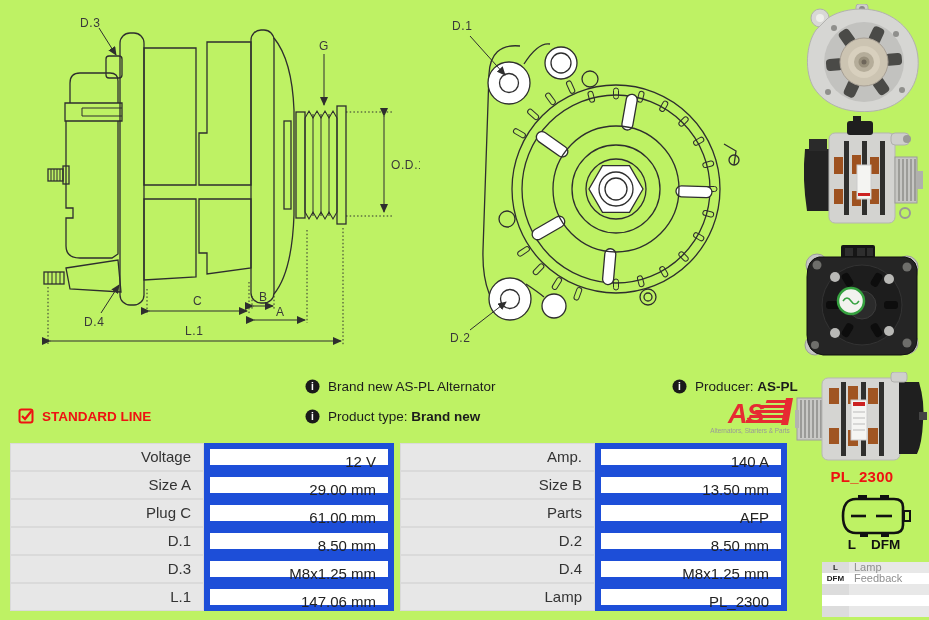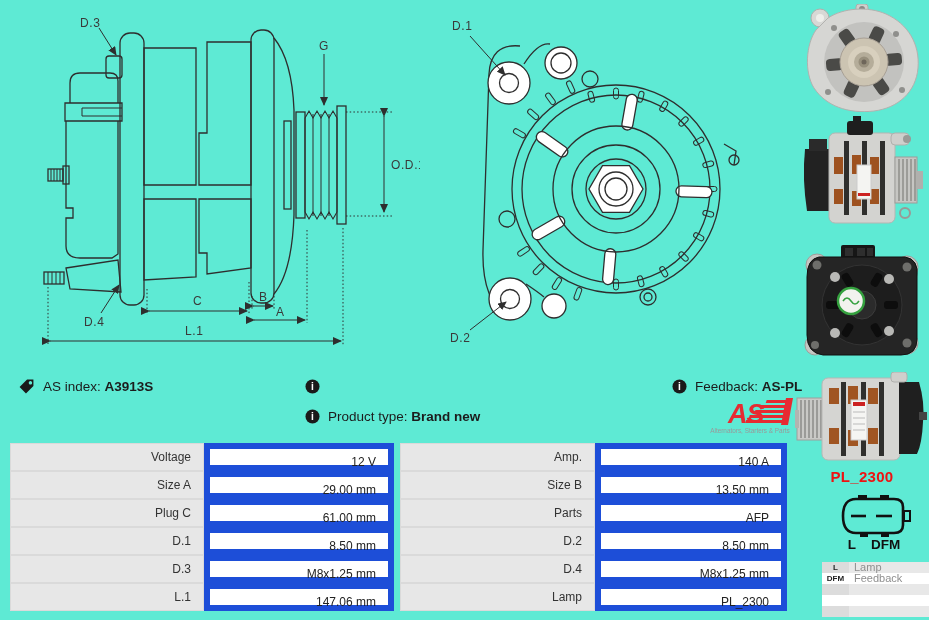--- a/index.html
+++ b/index.html
@@ -1,28 +1,28 @@
 <!DOCTYPE html>
 <html><head>
 <meta charset="utf-8">
 <style>
   html,body{margin:0;padding:0;background:#fff;}
-  #screen{position:relative;width:929px;height:620px;background:#5eead4;overflow:hidden;
+  #screen{position:relative;width:929px;height:620px;background:#bef264;overflow:hidden;
           font-family:"Liberation Sans",sans-serif;color:#333;}
   .abs{position:absolute;}
   svg text{font-family:"Liberation Sans","DejaVu Sans",sans-serif;}
   .dimlbl{font-size:12px;fill:#3a3a3a;letter-spacing:.6px;}
   
   .info-item{position:absolute;display:flex;align-items:center;gap:8px;font-size:13.5px;color:#1c1c1c;height:18px;white-space:nowrap;}
   .info-item .txt b{font-weight:700;}
   .red{color:var(--red);font-weight:700;}
   
   #spec-table{position:absolute;left:10px;top:443px;display:grid;
               grid-template-columns:194px 190px 6px 195px 192px;grid-auto-rows:28px;}
-  .cell{box-sizing:border-box;height:28px;line-height:26px;font-size:12px;
+  .cell{box-sizing:border-box;height:28px;line-height:26px;font-size:15px;
         text-align:right;padding-right:12px;}
   .cell.lbl{background:#e7e7e7;border:1px solid #dadada;color:#333;}
   .cell.val{background:#fff;border:6px solid #1d4ed8;color:#222;}
   .cell.spacer{background:transparent;border:none;}
   
   #plug-name{position:absolute;left:795px;top:468px;width:134px;text-align:center;
              font-size:15px;font-weight:700;color:var(--red);letter-spacing:.3px;}
   #plug-pins{position:absolute;left:832px;top:537px;width:84px;display:flex;justify-content:center;
              gap:15px;font-size:13.5px;font-weight:700;color:#111;}
   #plug-legend{position:absolute;left:822px;top:562px;display:grid;grid-template-columns:27px 81px;grid-auto-rows:11px;}
@@ -291,42 +291,44 @@
         <rect x="73" y="56" width="10" height="16"></rect>
     </g>
     <rect x="56" y="28" width="16" height="40" fill="#f5f5f3" stroke="#ccc"></rect>
     <rect x="58" y="30" width="12" height="4" fill="#cc2222"></rect>
     <path d="M58,40 h12 M58,46 h12 M58,52 h12 M58,58 h12" stroke="#bbb" stroke-width="1"></path>
     <path d="M104,10 h20 q6,20 4,40 q-1,22 -6,32 h-18 Z" fill="#1f1f1f"></path>
     <rect x="124" y="40" width="8" height="8" fill="#444"></rect>
     <rect x="96" y="0" width="16" height="10" rx="3" fill="#cfcfcc" stroke="#b0b0ad"></rect>
   </svg>
 
-  <div class="info-item" style="left:18px;top:377px">
-    <svg width="17" height="17" viewBox="0 0 16 16">
-      <path d="M1.5,8.5 L8.5,1.5 H14.5 V7.5 L7.5,14.5 Z M11.7,2.9 a1.6,1.6 0 1,0 0.01,0 Z" fill="#1a1a1a" fill-rule="evenodd"></path>
-    </svg>
-    <span class="txt"><span>AS index:</span> <b>A3913S</b></span>
-  </div>
 
   <div class="info-item" style="left:305px;top:377px">
     <svg width="15" height="15" viewBox="0 0 16 16">
       <circle cx="8" cy="8" r="7.5" fill="#1a1a1a"></circle>
       <text x="8" y="12" text-anchor="middle" font-size="11" font-weight="bold" fill="#fff" font-family="DejaVu Serif, serif">i</text>
     </svg>
+    <span class="txt"><span>Brand new AS-PL Alternator</span></span>
   </div>
 
   <div class="info-item" style="left:672px;top:377px">
     <svg width="15" height="15" viewBox="0 0 16 16">
       <circle cx="8" cy="8" r="7.5" fill="#1a1a1a"></circle>
       <text x="8" y="12" text-anchor="middle" font-size="11" font-weight="bold" fill="#fff" font-family="DejaVu Serif, serif">i</text>
     </svg>
-    <span class="txt"><span>Feedback:</span> <b>AS-PL</b></span>
-  </div>
-
+    <span class="txt"><span>Producer:</span> <b>AS-PL</b></span>
+  </div>
+
+  <div class="info-item" style="left:18px;top:407px">
+    <svg width="16" height="16" viewBox="0 0 16 16">
+      <rect x="1.5" y="1.5" width="13" height="13" rx="2" fill="none" stroke="#ee1212" stroke-width="2"></rect>
+      <path d="M4,8 L7,11 L13.5,3" fill="none" stroke="#ee1212" stroke-width="2.2"></path>
+    </svg>
+    <span class="txt red">STANDARD LINE</span>
+  </div>
 
   <div class="info-item" style="left:305px;top:407px">
     <svg width="15" height="15" viewBox="0 0 16 16">
       <circle cx="8" cy="8" r="7.5" fill="#1a1a1a"></circle>
       <text x="8" y="12" text-anchor="middle" font-size="11" font-weight="bold" fill="#fff" font-family="DejaVu Serif, serif">i</text>
     </svg>
     <span class="txt"><span>Product type:</span> <b>Brand new</b></span>
   </div>
 
   <svg class="abs" style="left:698px;top:396px" width="104" height="40" viewBox="0 0 104 40">

